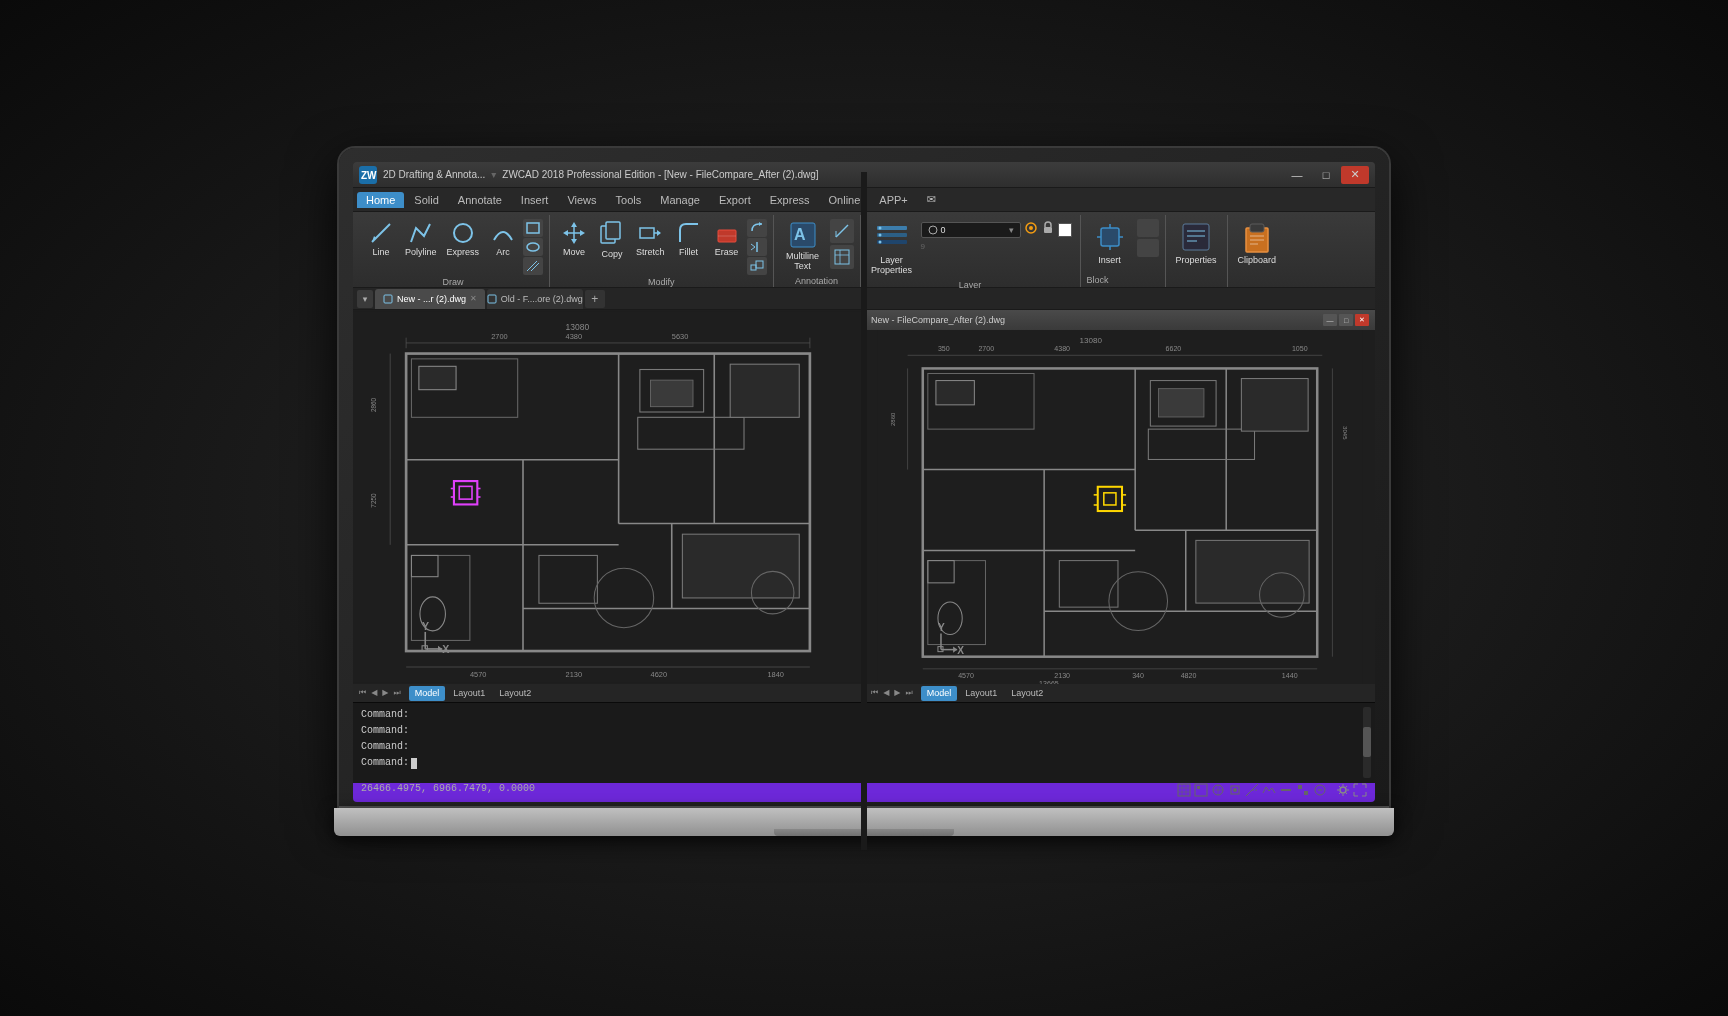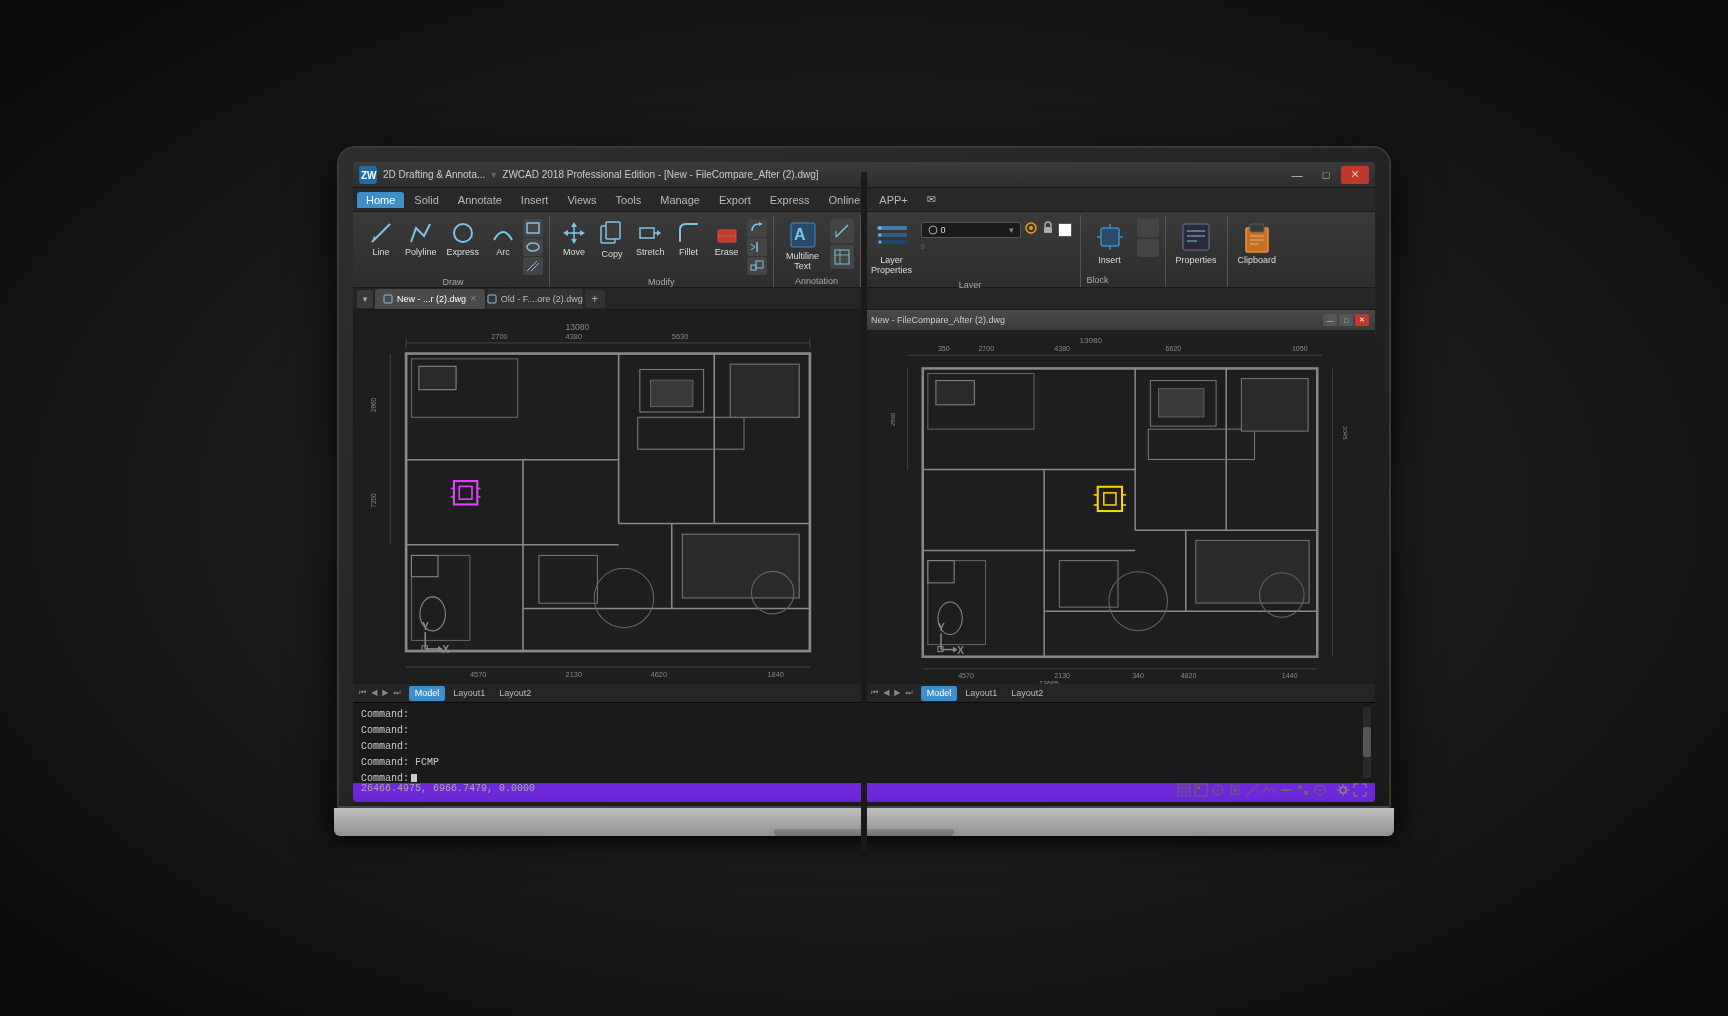--- a/index.html
+++ b/index.html
@@ -536,21 +536,20 @@
 
         </div>
 
         <div style="background:#1a1a1a;height:80px;border-top:1px solid #0a0a0a;padding:4px 8px;flex-shrink:0;overflow:hidden;position:relative;">
           <div style="position:absolute;right:4px;top:4px;bottom:4px;width:8px;background:#2a2a2a;border-radius:2px;">
             <div style="width:8px;height:30px;background:#555;border-radius:2px;margin-top:20px;"></div>
           </div>
           <div style="font-family:'Courier New',monospace;font-size:10px;color:#ccc;line-height:1.6;">Command:</div>
           <div style="font-family:'Courier New',monospace;font-size:10px;color:#ccc;line-height:1.6;">Command:</div>
           <div style="font-family:'Courier New',monospace;font-size:10px;color:#ccc;line-height:1.6;">Command:</div>
-          <div style="font-family:'Courier New',monospace;font-size:10px;color:#ccc;line-height:1.6;">Command: FCMP</div>
           <div style="font-family:'Courier New',monospace;font-size:10px;color:#ccc;line-height:1.6;display:flex;align-items:center;">
             <span>Command:</span>
             <span style="display:inline-block;width:6px;height:11px;background:#ccc;margin-left:2px;animation:blink 1s infinite;"></span>
           </div>
         </div>
 
         <div style="background:#6d28d9;height:20px;display:flex;align-items:flex-start;justify-content:space-between;padding:0 8px;border-top:1px solid #1a1a1a;flex-shrink:0;">
           <span style="font-family:'Courier New',monospace;font-size:10px;color:#aaa;">26466.4975, 6966.7479, 0.0000</span>
           <div style="display:flex;gap:3px;align-items:center;">
             <div style="cursor:pointer;">

